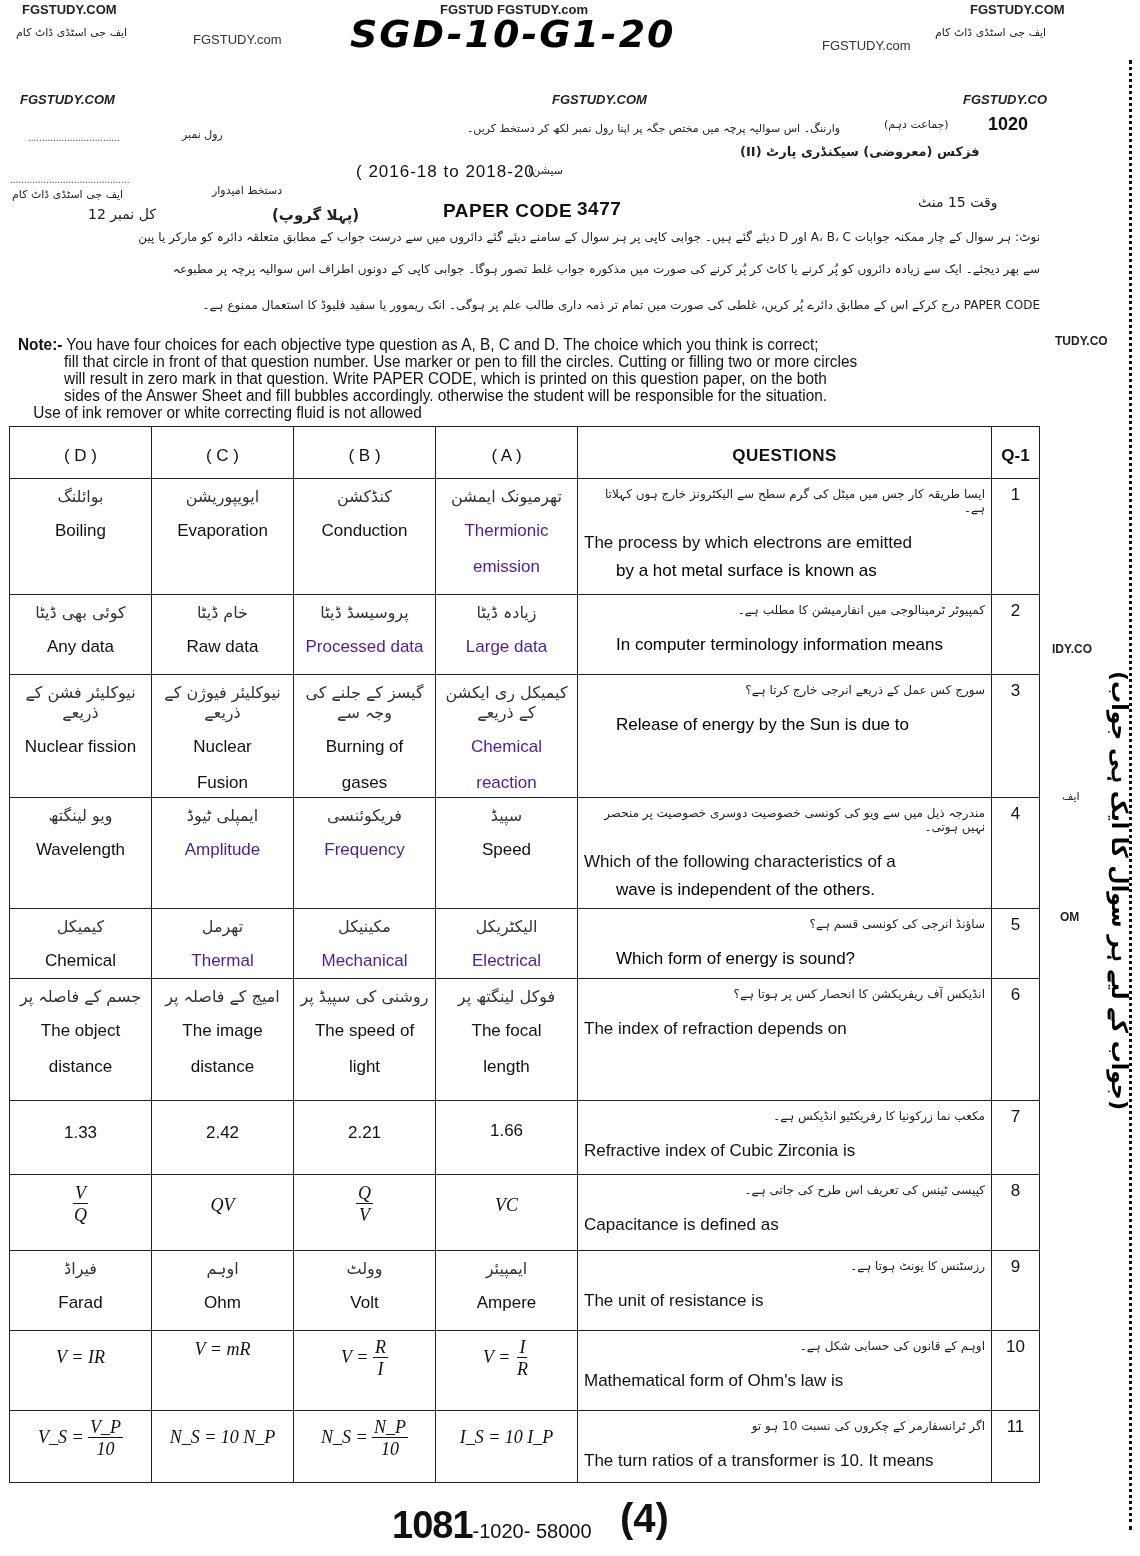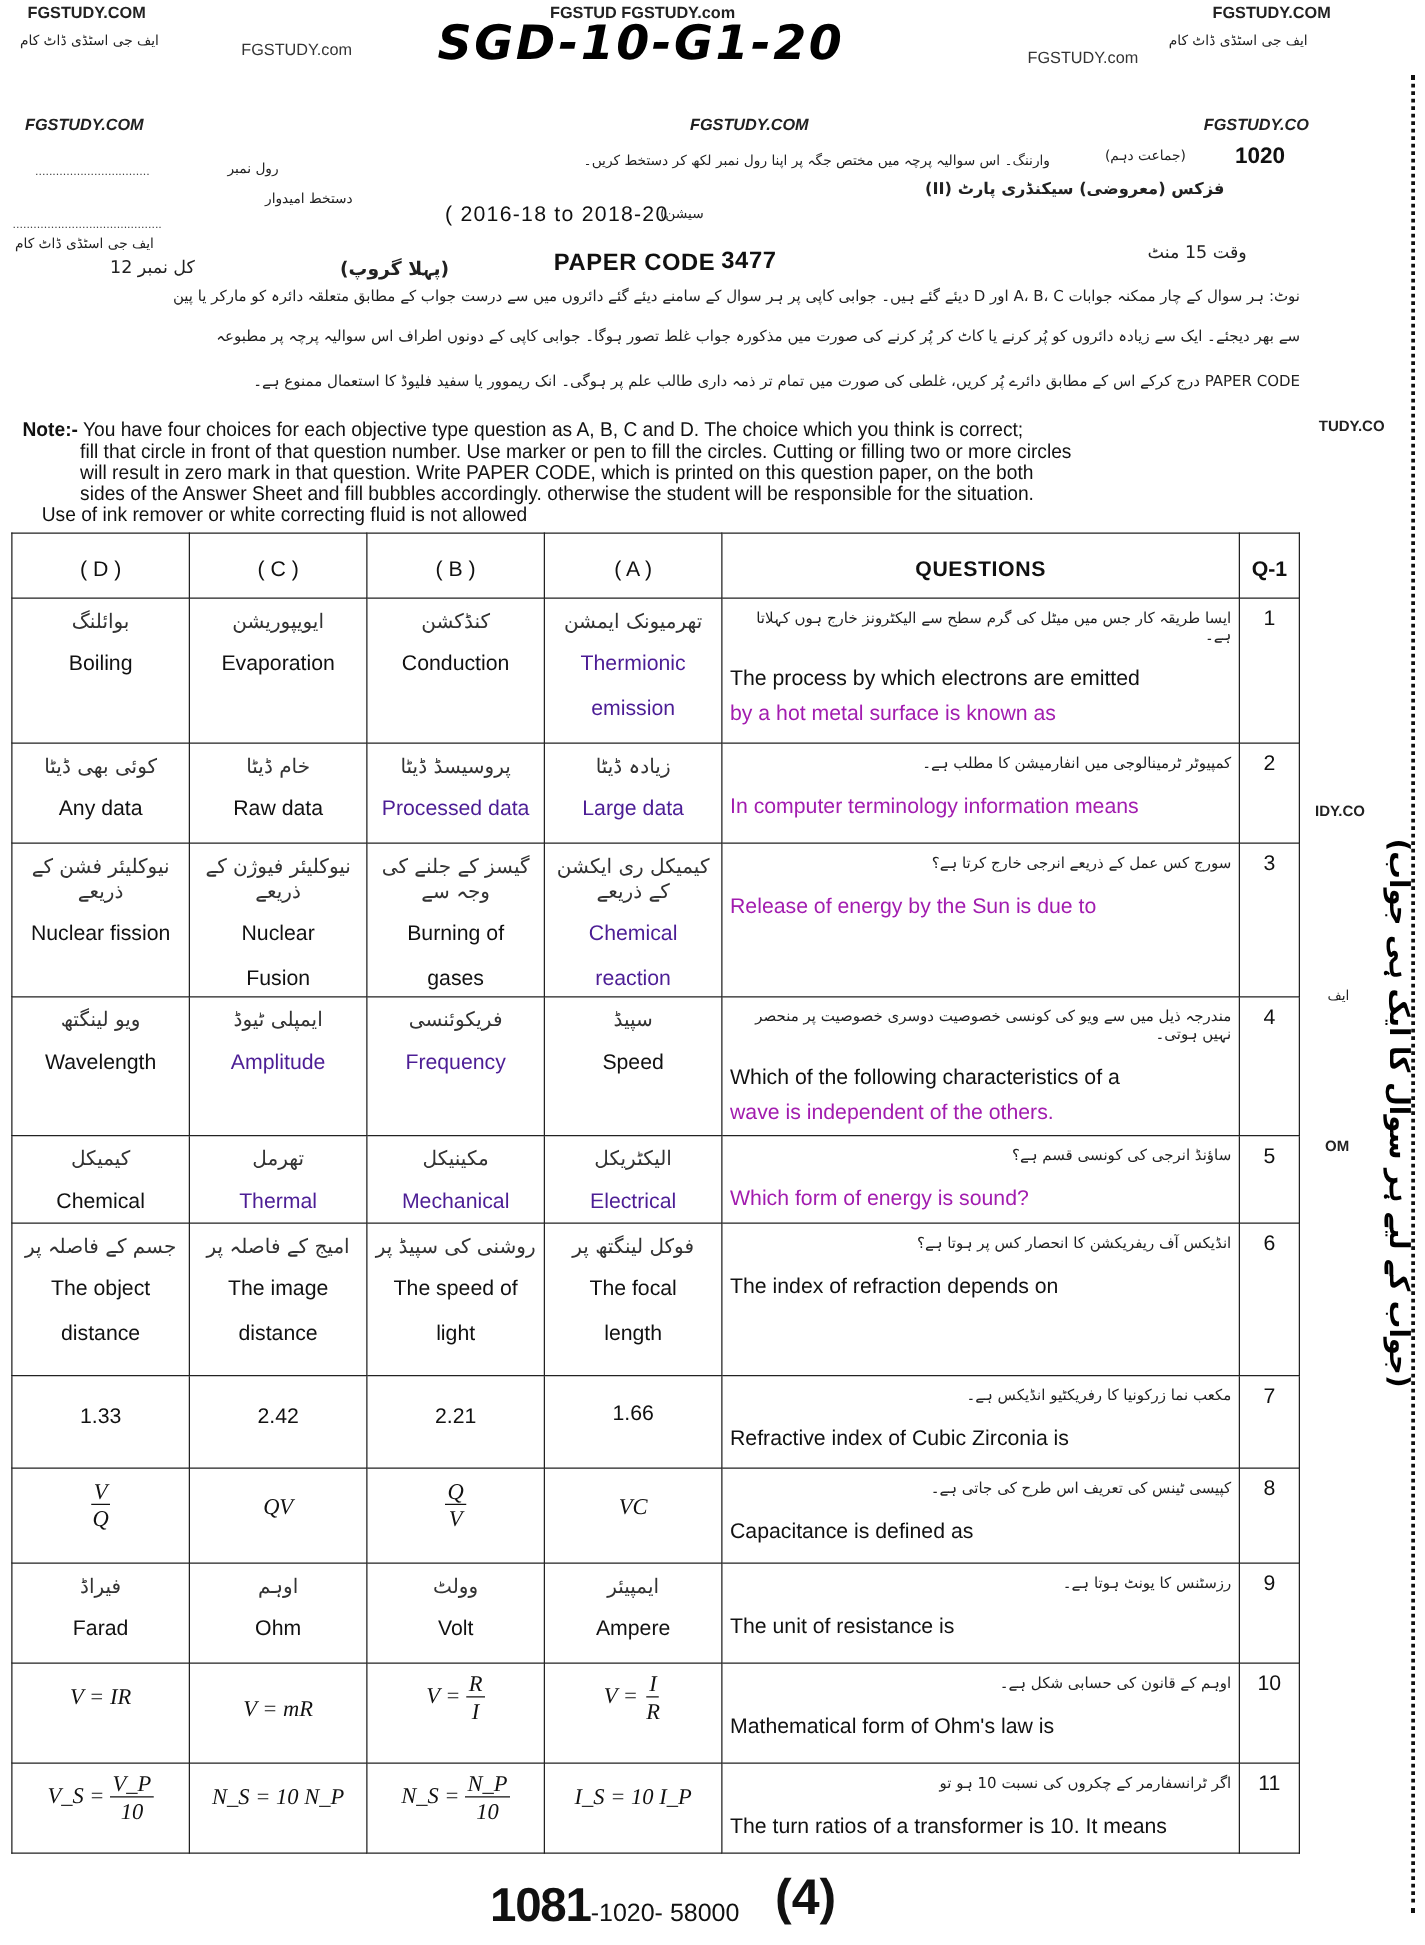--- a/index.html
+++ b/index.html
@@ -29,21 +29,21 @@
   table.mcq th.qhead { font-weight: bold; letter-spacing: 0.5px; }
   table.mcq th.qnum-head { font-weight: bold; }
   .opt { font-size: 17px; line-height: 20px; padding: 4px 2px; }
   .opt .ur { display: block; font-family: "DejaVu Sans", sans-serif; font-size: 16px; color: #333; direction: rtl; margin-top: 4px; margin-bottom: 14px; }
   .opt .en { display: block; }
   .opt .en2 { display: block; margin-top: 16px; }
   .opt.faded .en, .opt.faded .en2 { color: #4c1d95; }
   .qcell { text-align: left !important; padding: 4px 6px; font-size: 17px; }
   .qcell .ur { display: block; direction: rtl; text-align: right; font-family: "DejaVu Sans", sans-serif; font-size: 12px; color: #222; margin-top: 4px; margin-bottom: 14px; }
   .qcell .en { display: block; line-height: 28px; }
-  .qcell .en.faded { color: #a21caf; }
+  .qcell .en.faded { color: #000000; margin-left: 32px; }
   .qnum { font-size: 17px; padding-top: 6px; }
   .math { font-family: "Liberation Serif", "DejaVu Serif", serif; font-style: italic; font-size: 18px; }
   .frac { display: inline-flex; flex-direction: column; align-items: center; vertical-align: middle; }
   .frac .num { border-bottom: 1.2px solid #111; padding: 0 2px; line-height: 20px; }
   .frac .den { line-height: 22px; padding: 0 2px; }
   .overline { text-decoration: overline; }
   .dashed-v { position: absolute; left: 1129px; top: 60px; width: 3px; height: 1470px; border-left: 3px dotted #111; }
 
   .footer-code { position: absolute; left: 392px; top: 1504px; font-weight: bold; font-size: 38px; letter-spacing: -1px; }
   .footer-code .small { font-weight: normal; font-size: 20px; letter-spacing: 0; }
@@ -68,21 +68,21 @@
 
 <div class="abs hdr-num" style="left:988px; top:114px;">1020</div>
 <div class="abs urdu urdu-sm" style="left:884px; top:118px;">(جماعت دہم)</div>
 <div class="abs urdu urdu-sm" style="left:490px; top:122px; width:350px;">وارننگ۔ اس سوالیہ پرچہ میں مختص جگہ پر اپنا رول نمبر لکھ کر دستخط کریں۔</div>
 <div class="abs urdu urdu-sm" style="left:182px; top:128px;">رول نمبر</div>
 <div class="abs" style="left:28px; top:132px; font-size:10px; color:#444;">.................................</div>
 
 <div class="abs urdu" style="left:740px; top:144px; font-size:13px; font-weight:bold;">فزکس (معروضی) سیکنڈری پارٹ (II)</div>
 <div class="abs session" style="left:356px; top:162px;">( 2016-18 to 2018-20</div>
 <div class="abs urdu urdu-sm" style="left:528px; top:164px;">سیشن)</div>
-<div class="abs urdu urdu-sm" style="left:212px; top:152px;">دستخط امیدوار</div>
+<div class="abs urdu urdu-sm" style="left:212px; top:184px;">دستخط امیدوار</div>
 <div class="abs" style="left:10px; top:174px; font-size:10px; color:#444;">...........................................</div>
 
 <div class="abs urdu urdu-sm" style="left:12px; top:188px;">ایف جی اسٹڈی ڈاٹ کام</div>
 <div class="abs urdu" style="left:890px; top:194px; font-size:14px;margin-left:28px;">وقت 15 منٹ</div>
 <div class="abs urdu" style="left:88px; top:206px; font-size:14px;">کل نمبر 12</div>
 <div class="abs urdu" style="left:272px; top:206px; font-size:15px; font-weight:bold;">(پہلا گروپ)</div>
 <div class="abs paper-code" style="left:443px; top:200px;">PAPER CODE</div>
 <div class="abs paper-code" style="left:577px; top:198px;">3477</div>
 
 <div class="abs urdu" style="left:10px; top:230px; width:1030px; font-size:12px; text-align:right;">نوٹ: ہر سوال کے چار ممکنہ جوابات A، B، C اور D دیئے گئے ہیں۔ جوابی کاپی پر ہر سوال کے سامنے دیئے گئے دائروں میں سے درست جواب کے مطابق متعلقہ دائرہ کو مارکر یا پین</div>
@@ -322,21 +322,21 @@
         </td>
       <td class="qcell">
           <span class="ur">رزسٹنس کا یونٹ ہوتا ہے۔</span>
           <span class="en">The unit of resistance is</span>
         </td>
       <td class="qnum">9</td>
     </tr>
 
     <tr style="height:80px">
       <td class="opt math" style="padding-top:16px">V = IR</td>
-      <td class="opt math" style="padding-top:26px">V = mR</td>
+      <td class="opt math" style="padding-top:8px">V = mR</td>
       <td class="opt math" style="padding-top:6px"><span>V = </span><span class="frac">
             <span class="num">R</span>
             <span class="den">I</span>
           </span></td>
       <td class="opt math" style="padding-top:6px"><span>V = </span><span class="frac">
             <span class="num">I</span>
             <span class="den">R</span>
           </span></td>
       <td class="qcell">
           <span class="ur">اوہم کے قانون کی حسابی شکل ہے۔</span>

